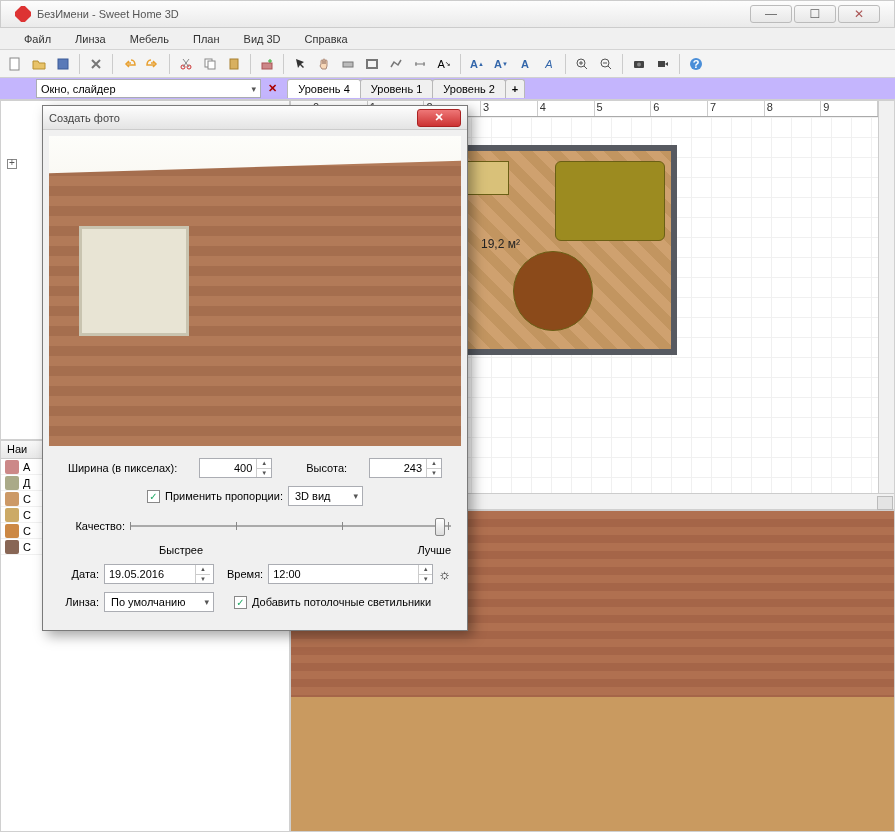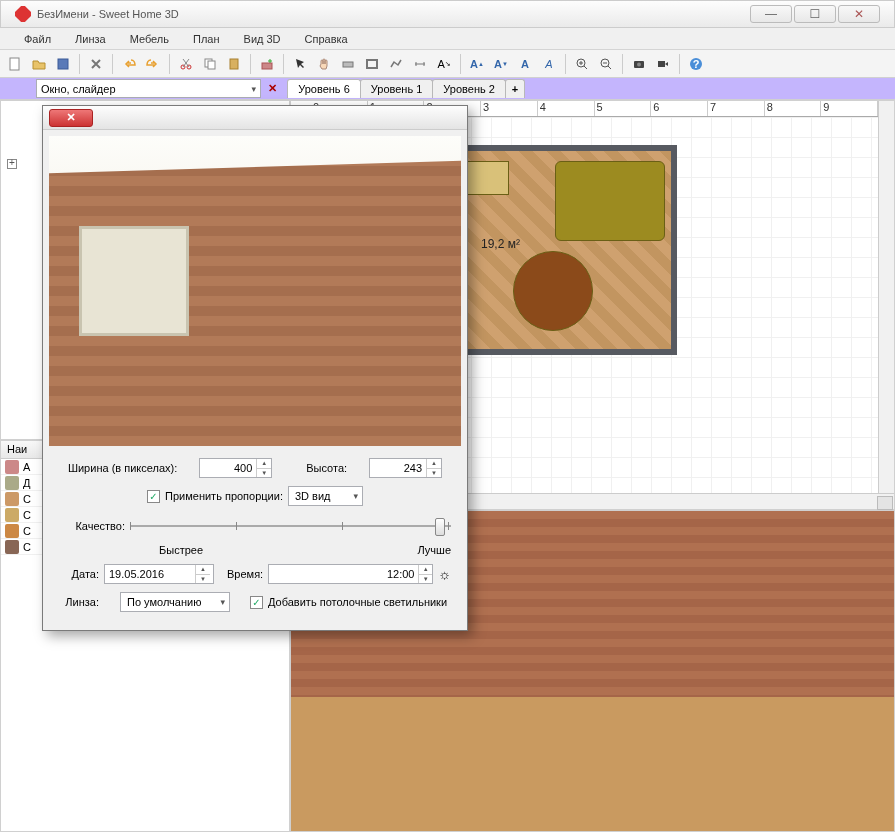--- a/index.html
+++ b/index.html
@@ -252,21 +252,21 @@
       </svg>
     </div>
 </div>
 
 <div class="secondrow">
   <div class="combo">
       <span>Окно, слайдер</span>
     </div>
   <span class="x-icon">✕</span>
   <div class="leveltabs">
-    <div class="ltab active">Уровень 6</div>
+    <div class="ltab active">Уровень 4</div>
     <div class="ltab">Уровень 1</div>
     <div class="ltab">Уровень 2</div>
     <div class="ltab add">+</div>
   </div>
 </div>
 
 <div class="main">
   <div class="leftcol">
     <div class="treepane">
       <div class="treeitem"></div>
@@ -328,20 +328,21 @@
     </div>
     <div class="view3d">
       <div class="wall"></div>
       <div class="floor"></div>
     </div>
   </div>
 </div>
 
 <div class="dialog">
   <div class="dlg-title">
+    <span class="t">Создать фото</span>
     <div class="dlg-close">✕</div>
   </div>
   <div class="dlg-body">
     <div class="preview">
       <div class="preview-inner">
           <div class="br"></div>
           <div class="win"></div>
         </div>
     </div>
     <div class="dlg-form">
@@ -390,31 +391,31 @@
         <span class="lbl" style="width:40px;">Дата:</span>
         <div class="spin" style="flex:0 0 110px;">
             <input style="width: 90px; text-align: left;" value="19.05.2016">
             <div class="ar">
               <div>▲</div>
               <div>▼</div>
             </div>
           </div>
         <span class="lbl" style="margin-left:8px;">Время:</span>
         <div class="spin" style="flex:1;">
-            <input style="width: 100%; text-align: right;" value="12:00">
+            <input style="width: 100%; text-align: left;" value="12:00">
             <div class="ar">
               <div>▲</div>
               <div>▼</div>
             </div>
           </div>
         <span style="font-size:14px;cursor:pointer;">☼</span>
       </div>
       <div class="row">
         <span class="lbl" style="width:40px;">Линза:</span>
-        <div class="sel" style="width:110px;margin-left:16px;">
+        <div class="sel" style="width:110px;">
             <span>По умолчанию</span>
           </div>
         <span style="width:10px;"></span>
         <span class="chk">✓</span>
         <span>Добавить потолочные светильники</span>
       </div>
     </div>
   </div>
 </div>
 

